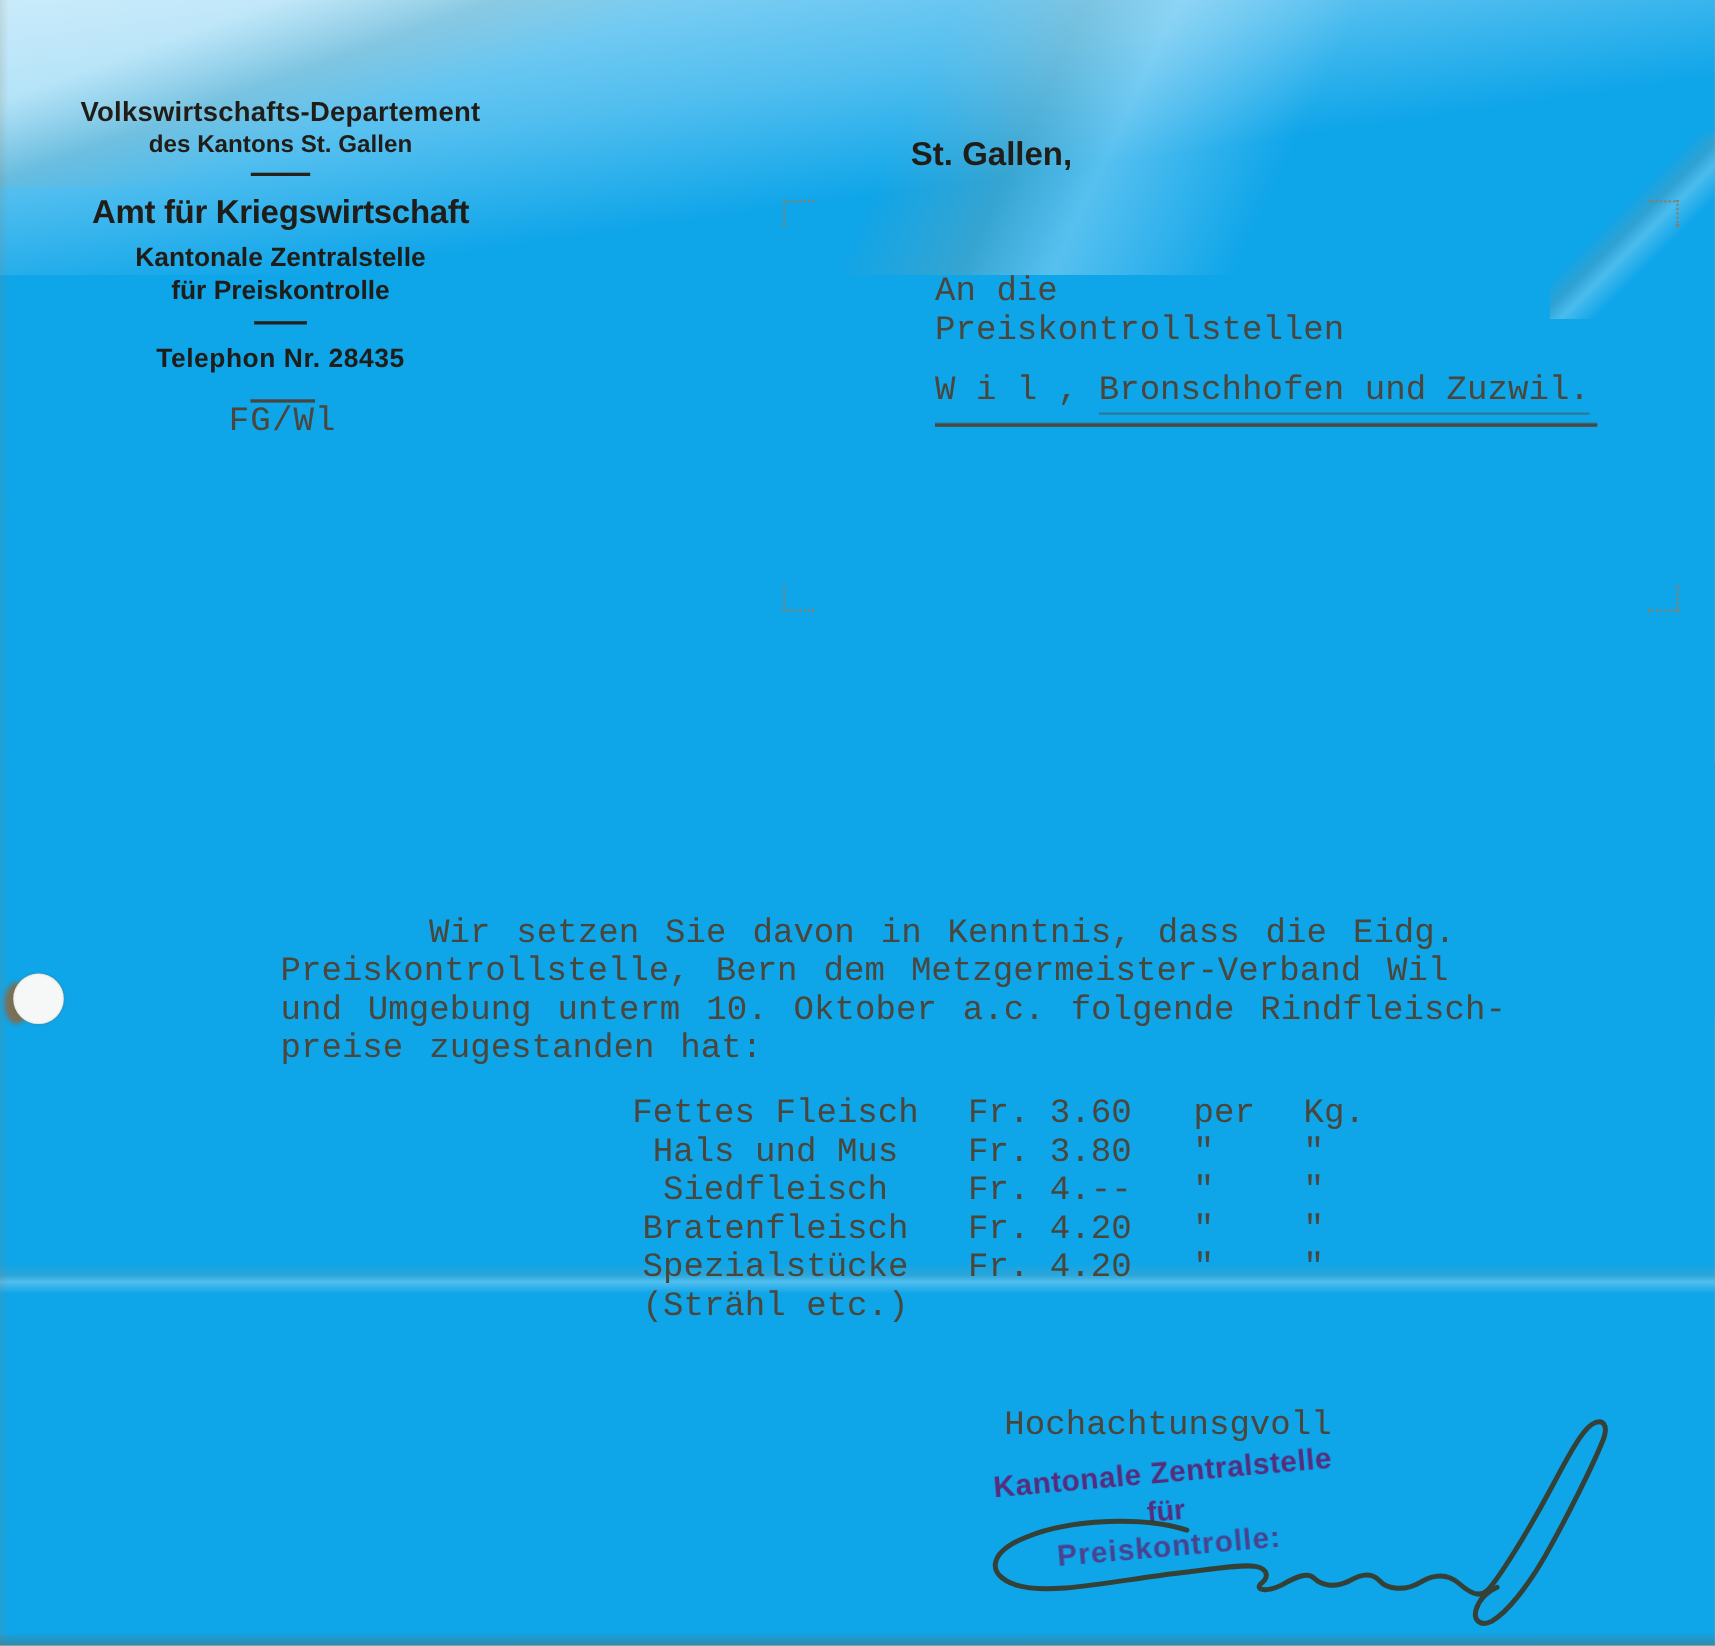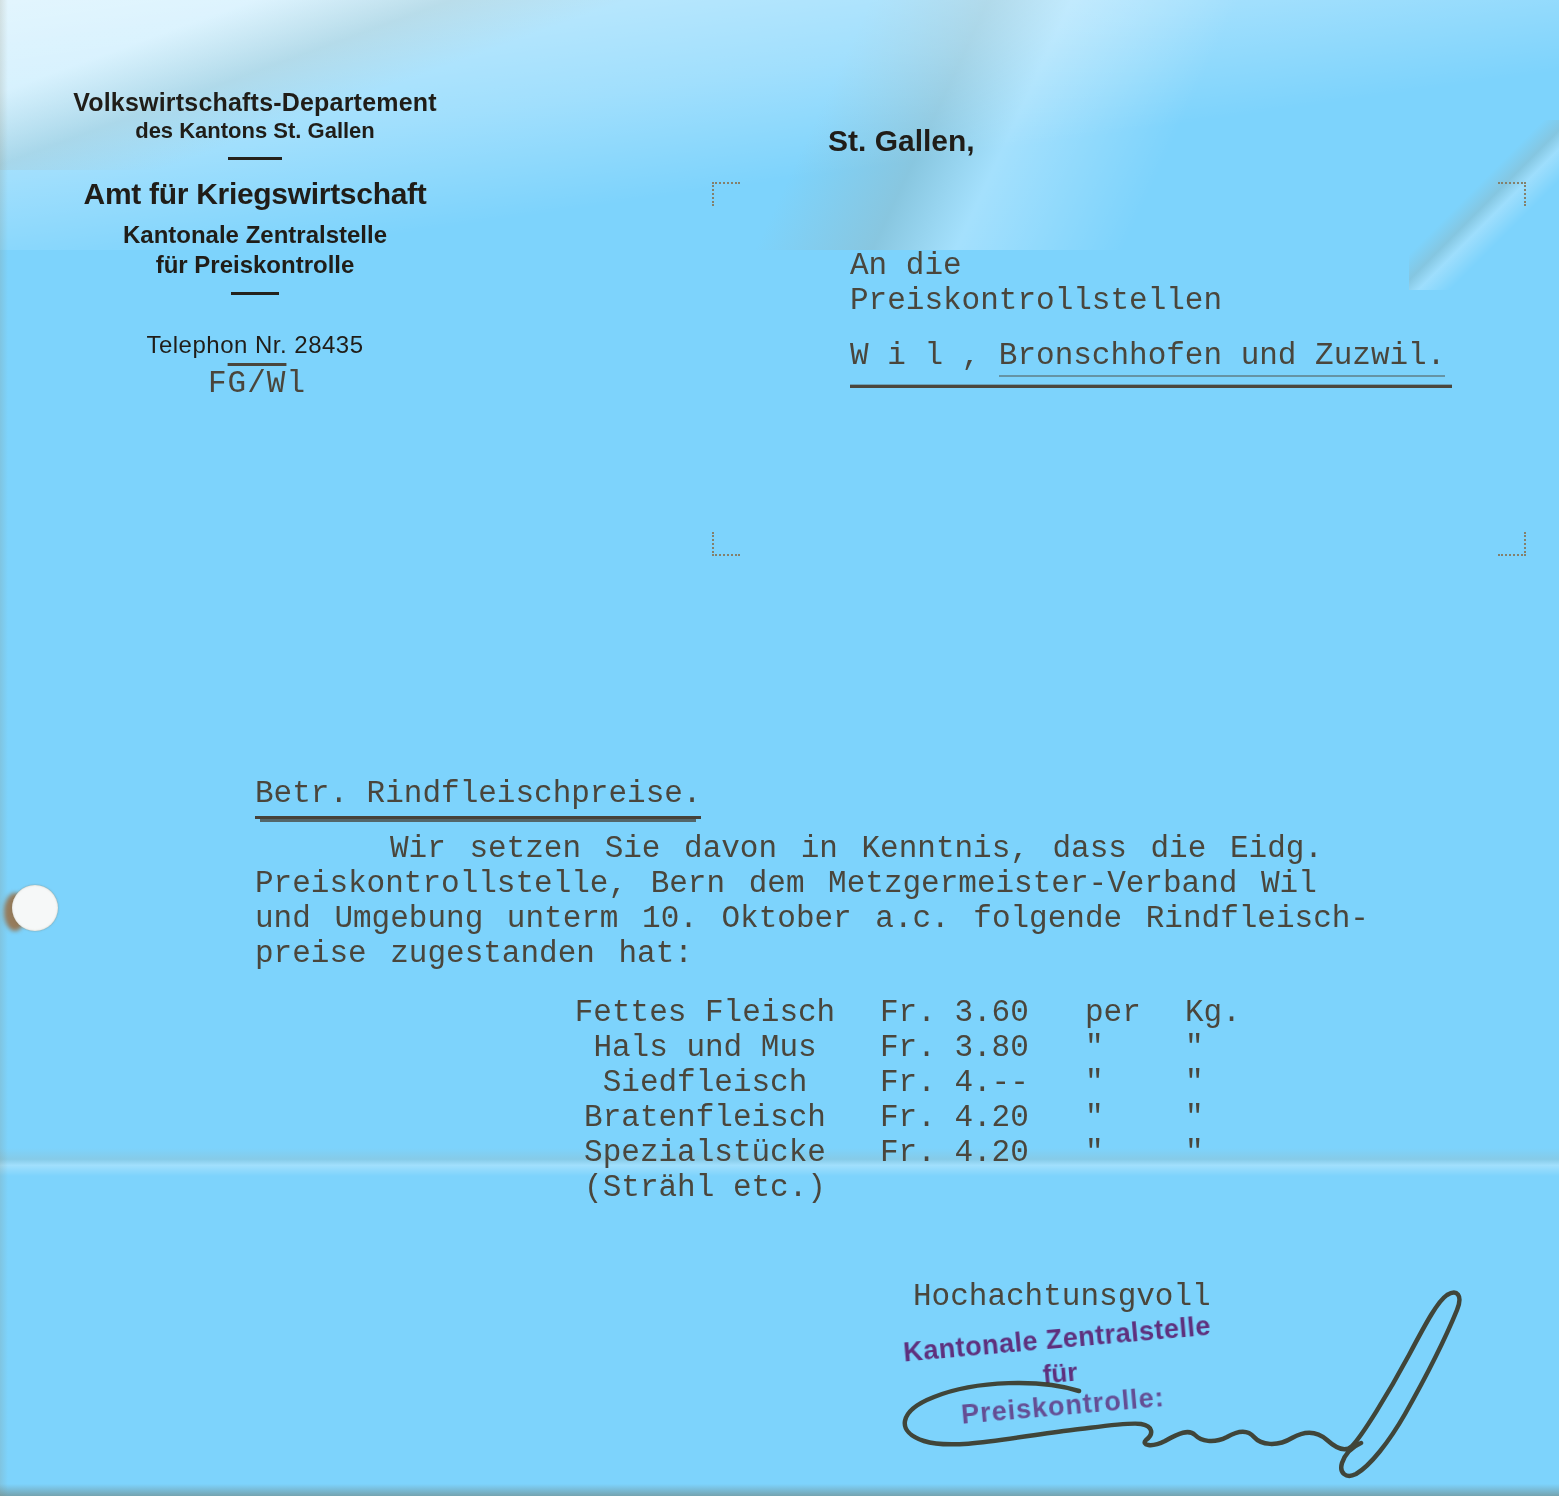--- a/index.html
+++ b/index.html
@@ -1,19 +1,19 @@
 <!DOCTYPE html>
 <html><head>
 <meta charset="utf-8">
 <style>
   html,body{margin:0;padding:0;background:#b9b4a2;}
   .paper{
     position:relative;
     width:1559px;height:1496px;
-    background:#7dd3fc;
+    background:#0ea5e9;
     overflow:hidden;
     font-family:"Liberation Sans",sans-serif;
   }
   
   .sheen-top{position:absolute;left:0;top:0;width:100%;height:250px;pointer-events:none;
     background:
       linear-gradient(172deg, rgba(255,255,255,.60) 0%, rgba(255,255,255,.28) 38%, rgba(236,231,211,0) 62%),
       linear-gradient(115deg, rgba(205,200,182,0) 52%, rgba(168,162,142,.26) 59%, rgba(255,255,255,.30) 64%, rgba(236,231,211,0) 74%);}
   .crease-diag-left{position:absolute;left:-40px;top:-30px;width:700px;height:200px;pointer-events:none;
     background:linear-gradient(160deg, rgba(255,255,255,.45) 30%, rgba(176,170,148,.18) 46%, rgba(236,231,211,0) 60%);}
@@ -34,21 +34,21 @@
 
   
   .letterhead{position:absolute;left:30px;top:88px;width:450px;text-align:center;color:#201d18;}
   .lh-dept1{font-size:25px;font-weight:bold;letter-spacing:.2px;}
   .lh-dept2{font-size:22px;font-weight:bold;margin-top:1px;}
   .lh-rule{width:54px;height:3px;background:#25221c;margin:13px auto 0;}
   .lh-office{font-size:30px;font-weight:bold;letter-spacing:-.3px;margin-top:17px;}
   .lh-sub{font-size:24px;font-weight:bold;margin-top:9px;line-height:30px;}
   .lh-sub2{font-size:24px;font-weight:bold;line-height:30px;}
   .lh-rule2{width:48px;height:3px;background:#25221c;margin:12px auto 0;}
-  .lh-phone{font-size:24px;font-weight:normal;margin-top:36px;letter-spacing:.5px;}
+  .lh-phone{font-size:24px;font-weight:bold;margin-top:18px;letter-spacing:.5px;}
 
   
   .typed{font-family:"Liberation Mono","DejaVu Sans Mono",monospace;color:#4a463c;font-size:31px;}
   .lh-ref{position:absolute;left:208px;top:366px;letter-spacing:1px;}
   .ref-over{text-decoration:overline;text-align:right;}
 
   .place{position:absolute;left:828px;top:124px;font-size:30px;font-weight:bold;color:#201d18;}
   .date{position:absolute;left:965px;top:126px;letter-spacing:1.5px;word-spacing:16px;}
 
   
@@ -122,21 +122,20 @@
   <div class="regmark tl"></div>
   <div class="regmark tr"></div>
   <div class="regmark bl"></div>
   <div class="regmark br"></div>
 
   <div class="typed recip1">An die</div>
   <div class="typed recip2">Preiskontrollstellen</div>
   <div class="typed recip3"><span>W i l , </span><span class="names">Bronschhofen und Zuzwil.</span></div>
   <div class="recip-underline"></div>
 
-  <div class="typed subject">Betr. Rindfleischpreise.</div>
 
   <div class="typed para">
     <div class="line1">Wir setzen Sie davon in Kenntnis, dass die Eidg.</div>
     <div>Preiskontrollstelle, Bern dem Metzgermeister-Verband Wil</div>
     <div>und Umgebung unterm 10. Oktober a.c. folgende Rindfleisch-</div>
     <div>preise zugestanden hat:</div>
   </div>
 
   <div class="typed price-table">
     <div class="pt-row"><span class="pt-item">Fettes Fleisch</span><span class="pt-price">Fr. 3.60</span><span class="pt-u1">per</span><span class="pt-u2">Kg.</span></div>

